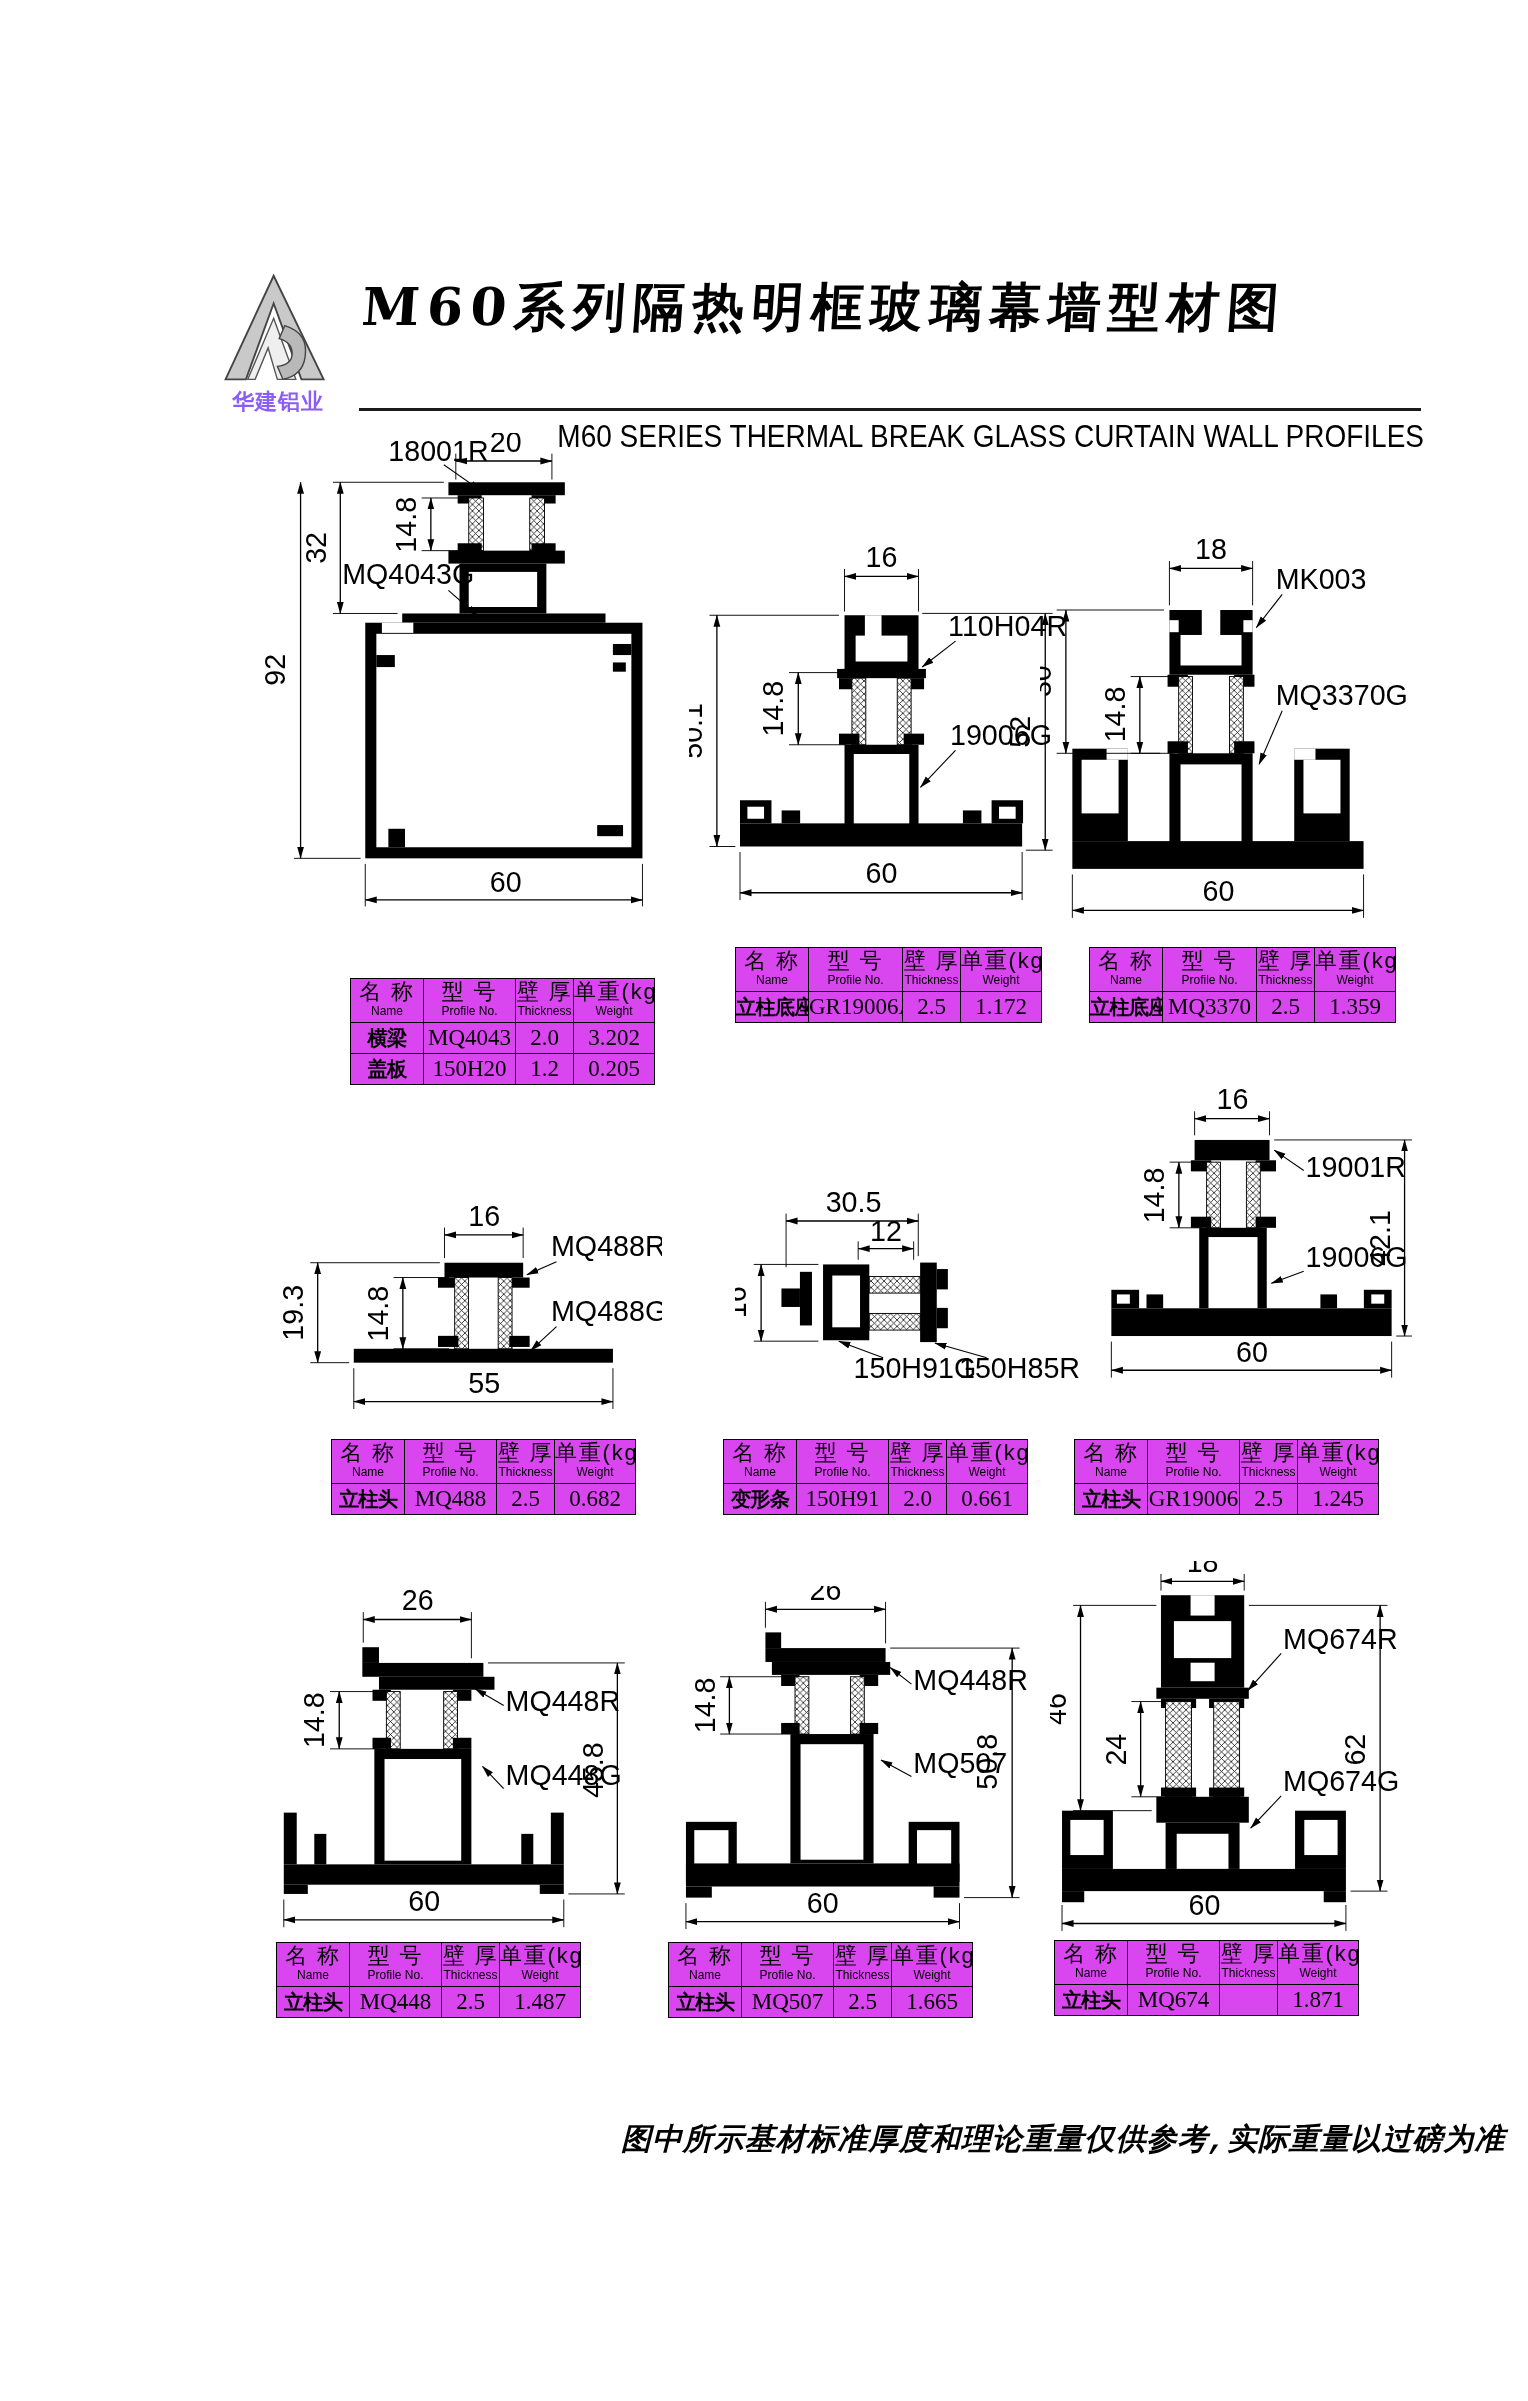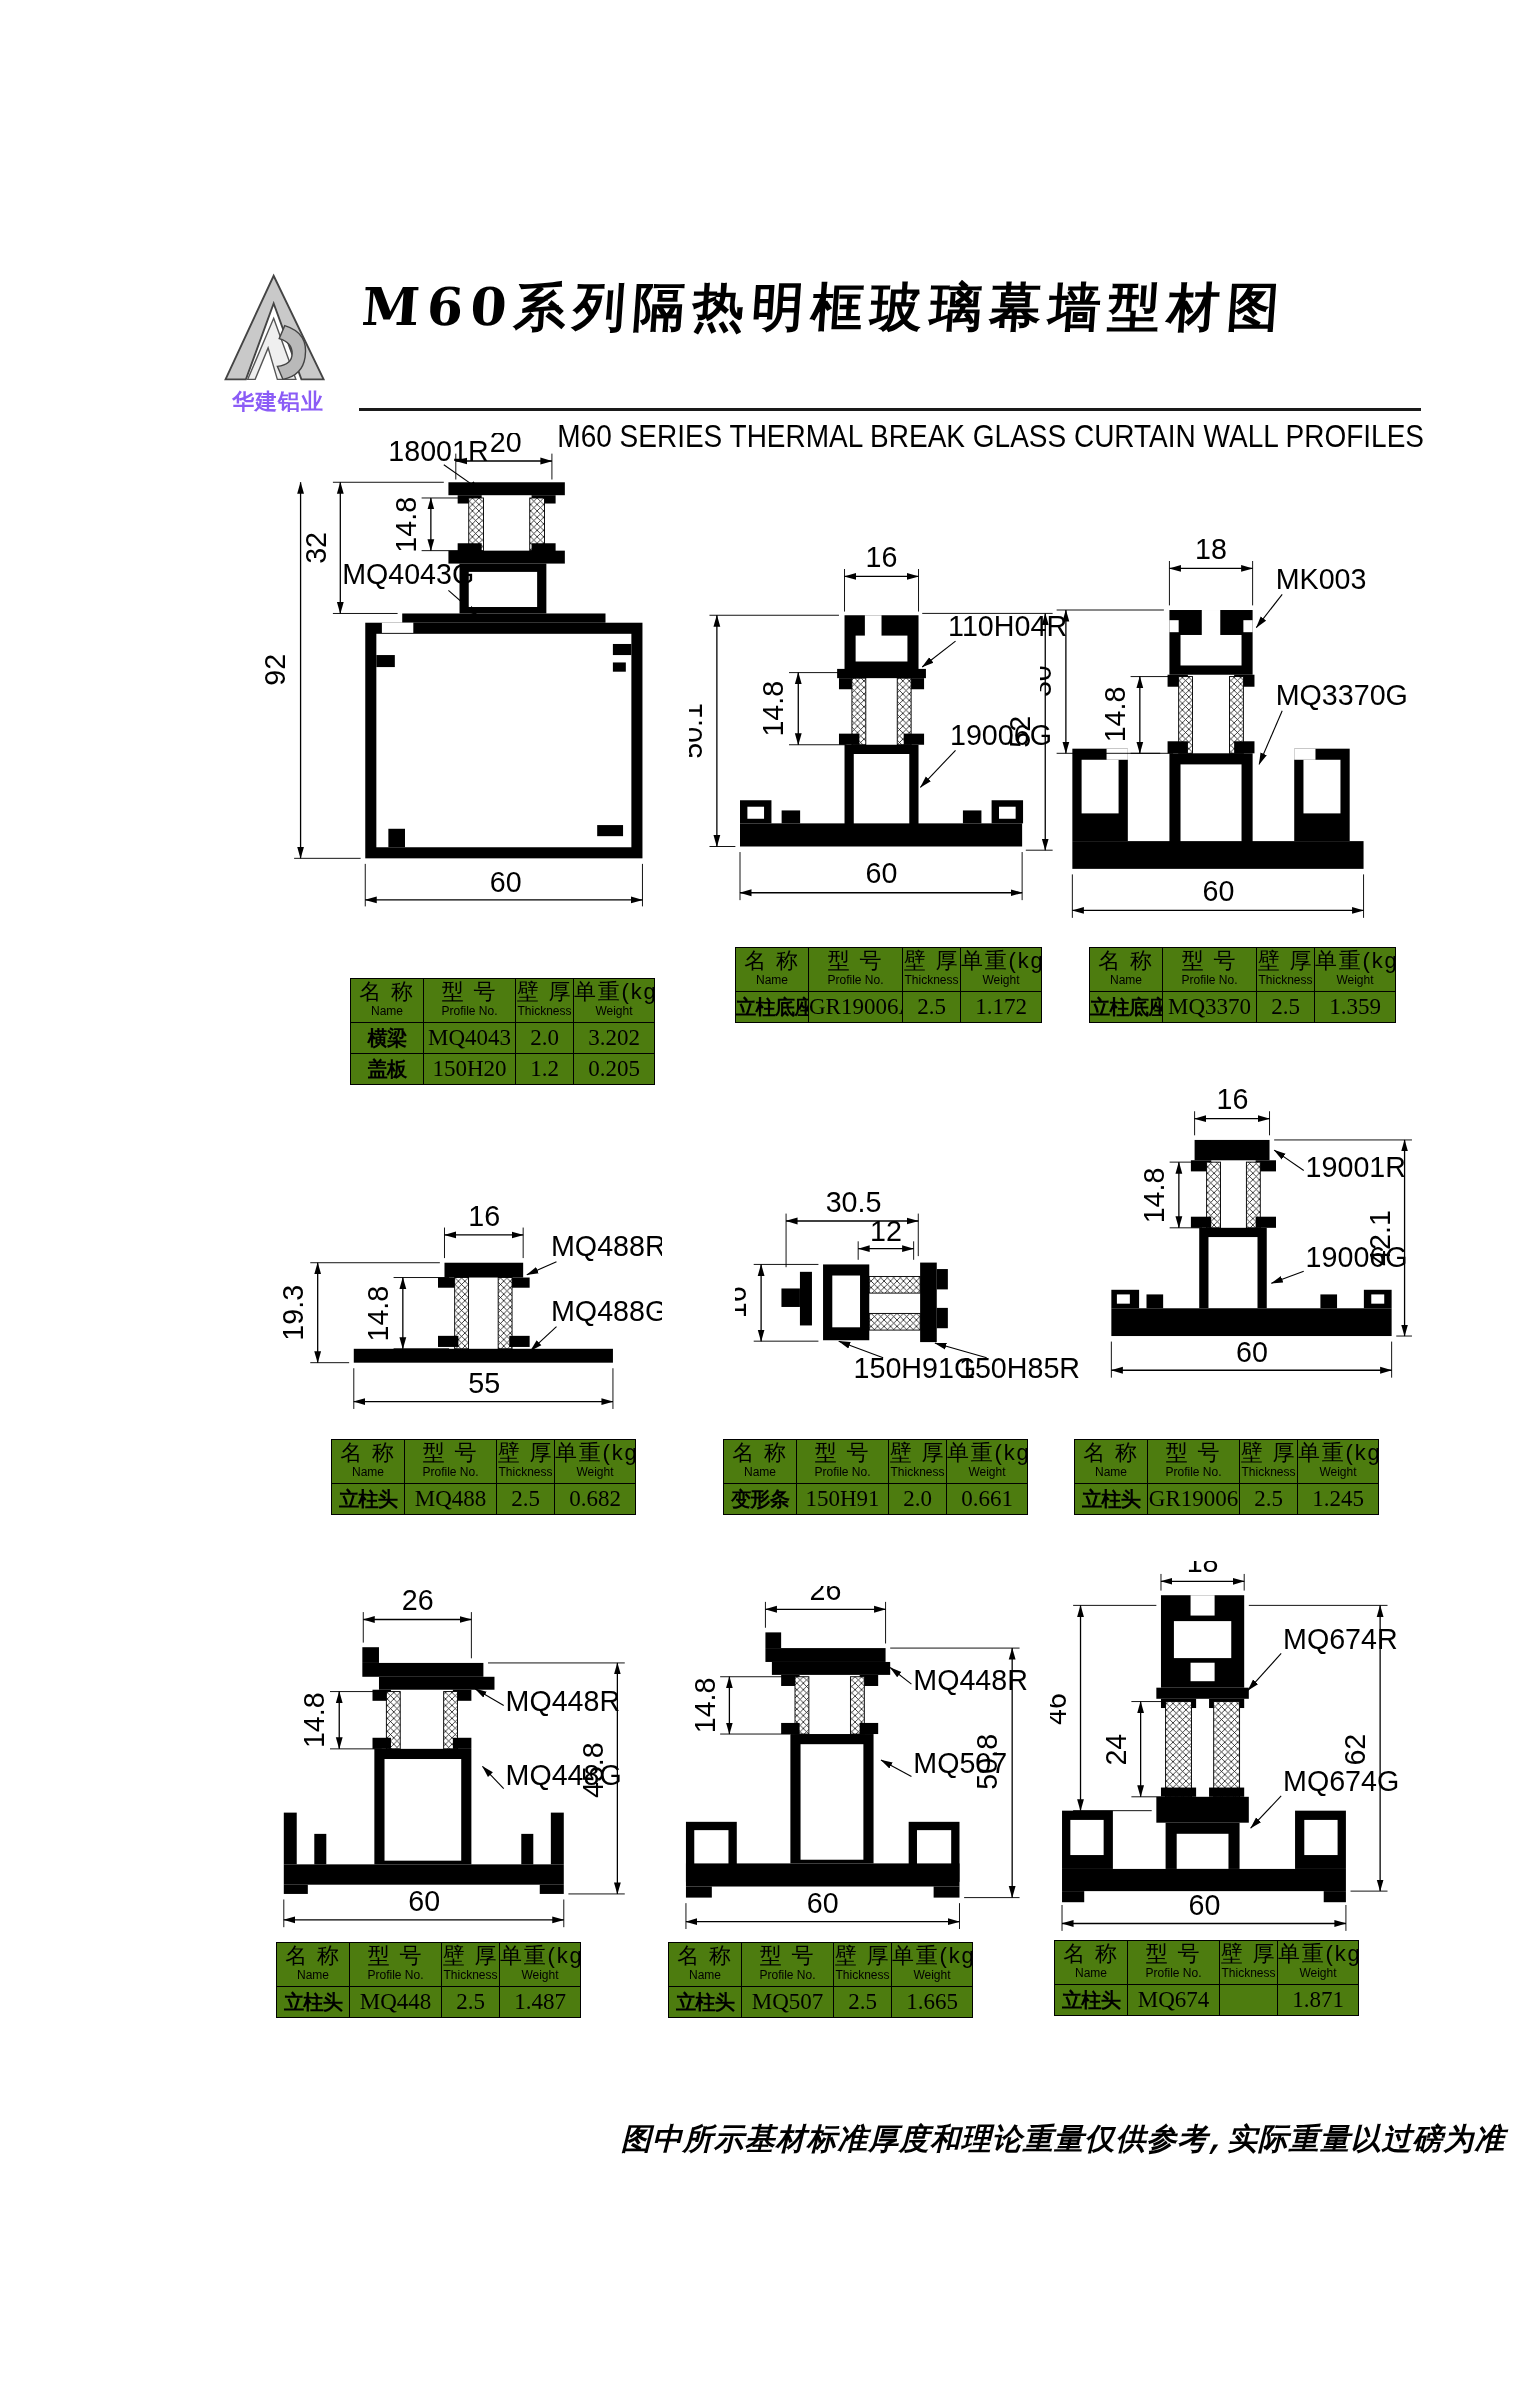--- a/index.html
+++ b/index.html
@@ -8,21 +8,21 @@
   .abs{position:absolute;}
   
   #title{position:absolute;left:362px;top:273px;width:1063px;font-size:52px;font-weight:bold;
          font-family:"DejaVu Serif",serif;letter-spacing:7.4px;transform:skewX(-4deg);}
   #rule{position:absolute;left:359px;top:408px;width:1062px;height:2.8px;background:#1a1a1a;}
   #subtitle{position:absolute;left:555px;top:421px;width:869px;text-align:right;font-size:28px;
             font-family:"Liberation Sans",sans-serif;letter-spacing:0px;transform:scaleY(1.15);}
   #logo-text{position:absolute;left:218px;top:387px;width:120px;text-align:center;font-size:22px;
              font-weight:bold;color:#8b5cf6;letter-spacing:0.9px;font-family:"DejaVu Serif",serif;}
   
-  table.spec{position:absolute;border-collapse:collapse;background:#4d7c0f;table-layout:fixed;}
+  table.spec{position:absolute;border-collapse:collapse;background:#d946ef;table-layout:fixed;}
   table.spec th,table.spec td{border:1.8px solid #000;text-align:center;vertical-align:middle;
       padding:0;overflow:hidden;white-space:nowrap;}
   table.spec th{height:43px;font-weight:normal;}
   table.spec td{height:30px;font-family:"Liberation Serif",serif;font-size:23px;}
   table.spec td.nm{font-family:Liberation Sans, sans-serif;font-size:20.3px;font-weight:bold;letter-spacing:-0.9px;}
   .hcn{display:block;font-size:22px;line-height:23px;letter-spacing:1.8px;}
   .hen{display:block;font-size:12px;line-height:17.6px;font-family:"Liberation Sans",sans-serif;letter-spacing:0;}
   
   svg .blk{fill:#000;stroke:none;}
   svg .wht{fill:#fff;stroke:none;}

